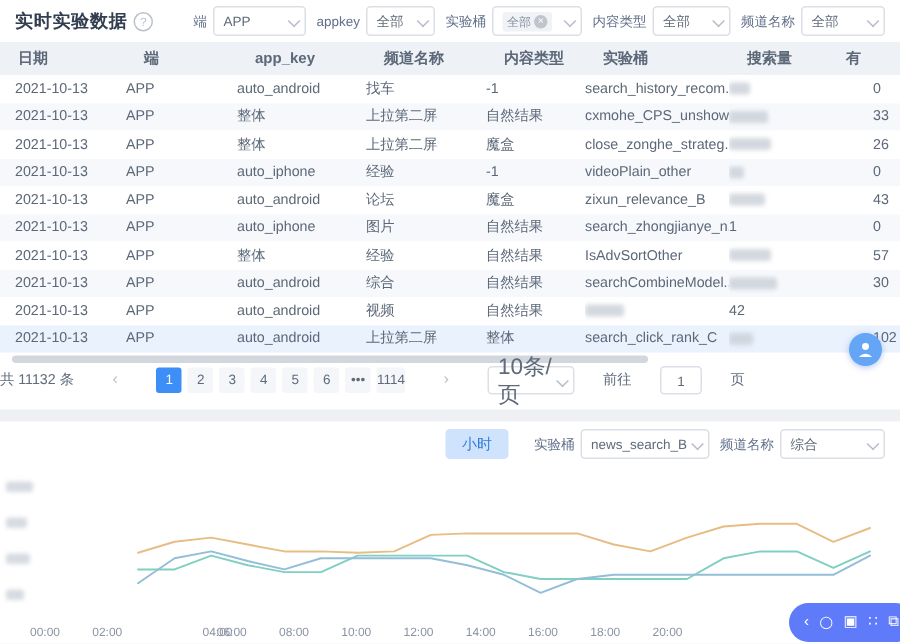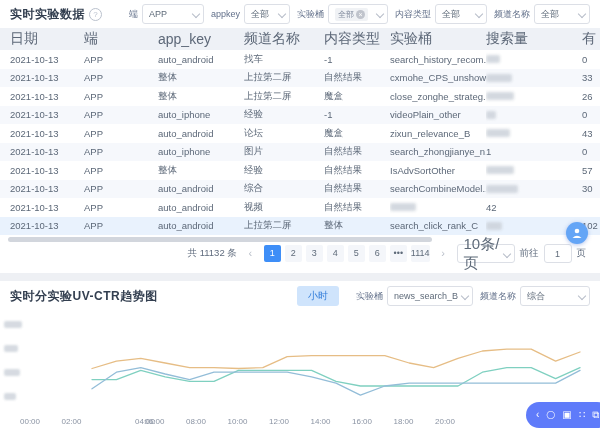--- a/index.html
+++ b/index.html
@@ -20,32 +20,32 @@
   .chev{position:absolute;right:4px;top:6px;width:5px;height:5px;border-right:1px solid #b6bcc8;
         border-bottom:1px solid #b6bcc8;transform:rotate(45deg);}
   .ftag{display:inline-flex;align-items:center;gap:2px;background:#f0f2f5;border-radius:2px;
         padding:1px 3px;font-size:8px;color:#848ea0;}
   .ftag .x{display:inline-flex;align-items:center;justify-content:center;width:9px;height:9px;border-radius:50%;
         background:#c0c4cc;color:#fff;font-size:7px;line-height:9px;}
   .w-port{width:62px}.w-appkey{width:46px}.w-bucket{width:60px}.w-ctype{width:52px}.w-chan{width:56px}
   
   .thead,.trow{display:flex;align-items:stretch;}
   .thead{background:#eef1f6;height:22px;}
-  .thead .td{font-size:14px;color:#5d6878;font-weight:normal;display:flex;align-items:center;}
+  .thead .td{font-size:10px;color:#5d6878;font-weight:bold;display:flex;align-items:center;padding-left:12px;}
   .trow{height:18.5px;background:#fff;}
   .trow.alt{background:#f6f8fc;}
   .trow.hov{background:#e9f2fd;}
   .td{font-size:9.5px;display:flex;align-items:center;box-sizing:border-box;overflow:hidden;white-space:nowrap;}
   .c0{width:84px;padding-left:10px;}
   .c1{width:74px;}.c2{width:86px;}.c3{width:80px;}.c4{width:66px;}.c5{width:96px;}.c6{width:66px;}
   .c7{flex:1;padding-left:30px;}
   .redact{display:inline-block;height:8px;background:#ccd2da;border-radius:2px;filter:blur(1.5px);opacity:.85;}
   #hscroll{position:absolute;left:8px;top:237px;width:424px;height:5px;border-radius:3px;background:#d2d6dd;}
   
-  .pager{display:flex;justify-content:flex-end;align-items:center;gap:5px;padding:9px 14px 8px 0;font-size:9.5px;color:#606c7e;}
+  .pager{display:flex;align-items:center;gap:19px;padding:9px 14px 8px 0;font-size:9.5px;color:#606c7e;}
   .pbtn{min-width:17px;height:17px;line-height:17px;text-align:center;border-radius:2px;background:#f4f6fa;color:#5f6b7a;font-size:9px;}
   .pbtn.nav{background:transparent;color:#b9bfc9;font-size:11px;}
   .pbtn.on{background:#3e8ef7;color:#fff;}
   .psize{width:58px;height:19px;font-size:15px;}
   .goto-in{width:26px;height:17px;border:1px solid #dcdfe6;border-radius:3px;font-size:9px;text-align:center;color:#5f6b7a;padding:0;}
   #float-help{position:absolute;right:12px;top:222px;width:22px;height:22px;border-radius:50%;background:#64a5f6;
       display:flex;align-items:center;justify-content:center;box-shadow:0 1px 4px rgba(40,90,200,.35);z-index:5;}
   
   #chart-card{height:152px;overflow:hidden;padding:0;}
   #chart-card .card-head{height:30px;}
@@ -266,21 +266,20 @@
   <div id="float-help">
     <svg width="12" height="12" viewBox="0 0 12 12">
       <circle cx="6" cy="4" r="2.3" fill="#fff"></circle>
       <path d="M1.5 11 Q6 6.5 10.5 11 Z" fill="#fff"></path>
     </svg>
   </div>
 </div>
 
 <div class="card" id="chart-card">
   <div class="card-head">
-    <span class="card-title">实时分实验UV-CTR趋势图</span>
     <div class="filters">
       <button class="hour-btn">小时</button>
       <div class="fgroup">
         <span class="flabel">实验桶</span>
         <span class="fsel" style="width:86px">
           <span>news_search_B</span>
           <i class="chev"></i>
         </span>
       </div>
       <div class="fgroup">

